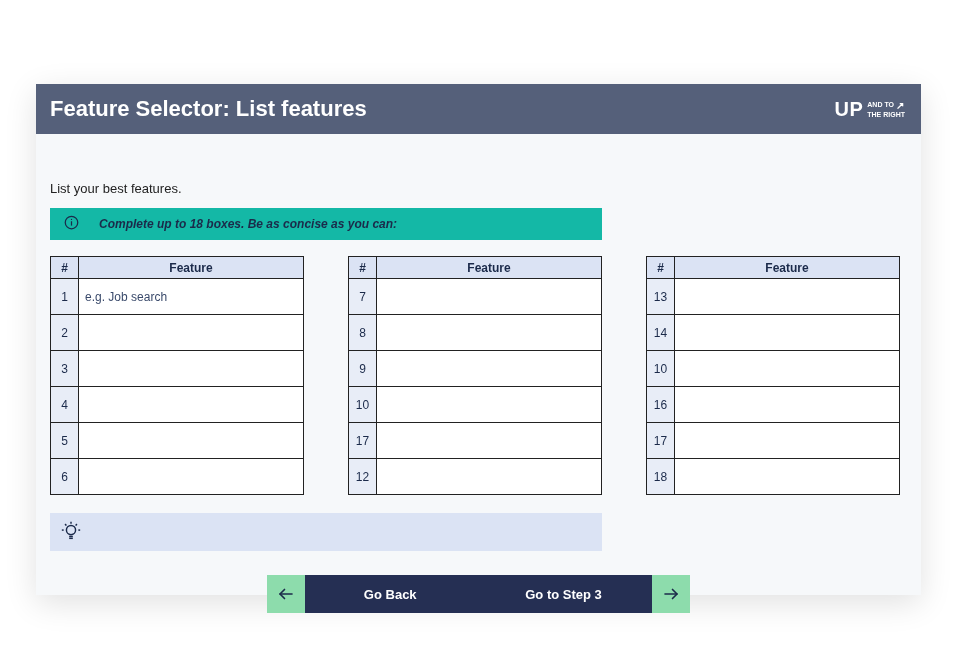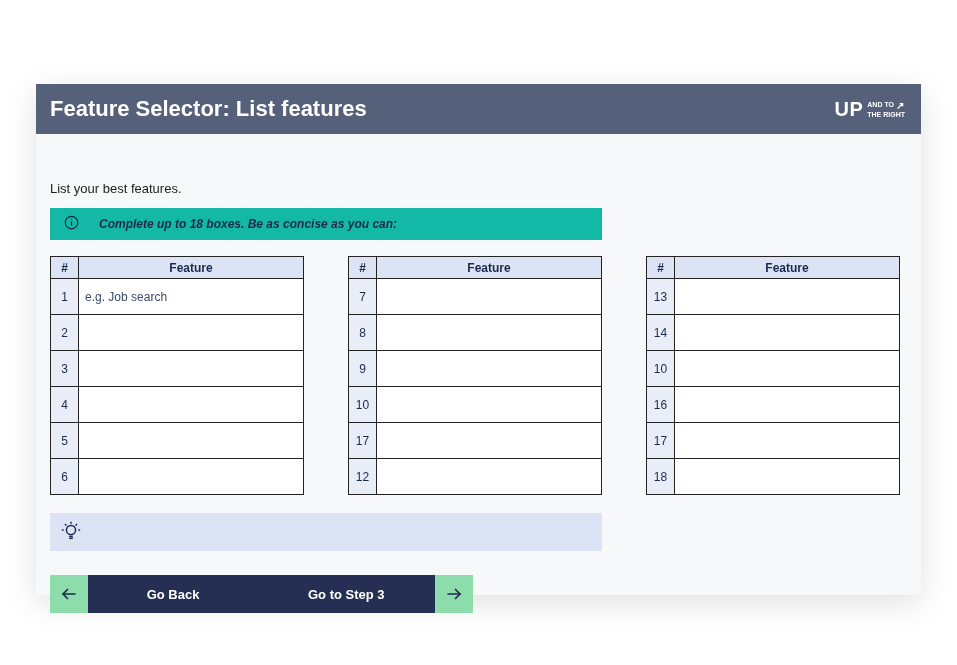--- a/index.html
+++ b/index.html
@@ -117,21 +117,21 @@
     display: flex;
     align-items: center;
     gap: 14px;
     padding-left: 10px;
     color: #1b2a4a;
     font-size: 11.5px;
     margin-bottom: 24px;
   }
   .footer {
     display: flex;
-    justify-content: flex-start;
+    justify-content: center;
     padding: 0 14px 14px 14px;
   }
   .nav-btn {
     display: flex;
     align-items: stretch;
     height: 38px;
     cursor: pointer;
     user-select: none;
   }
   .nav-btn .arrow {

